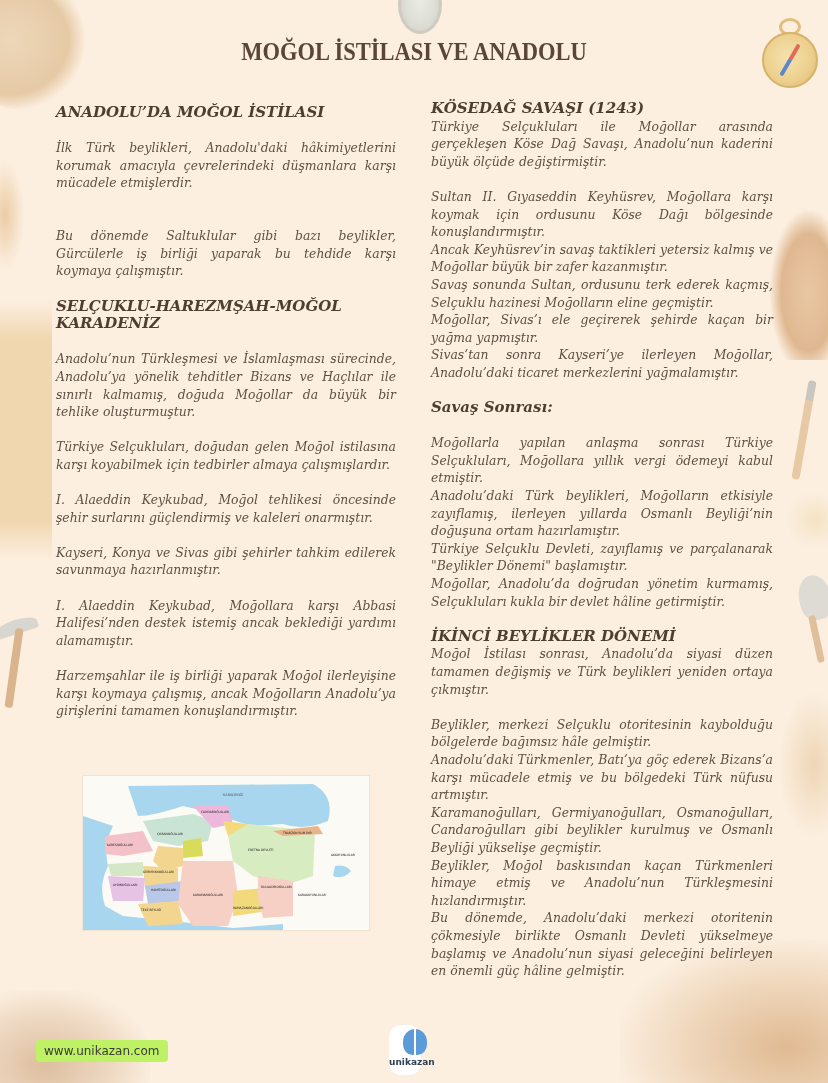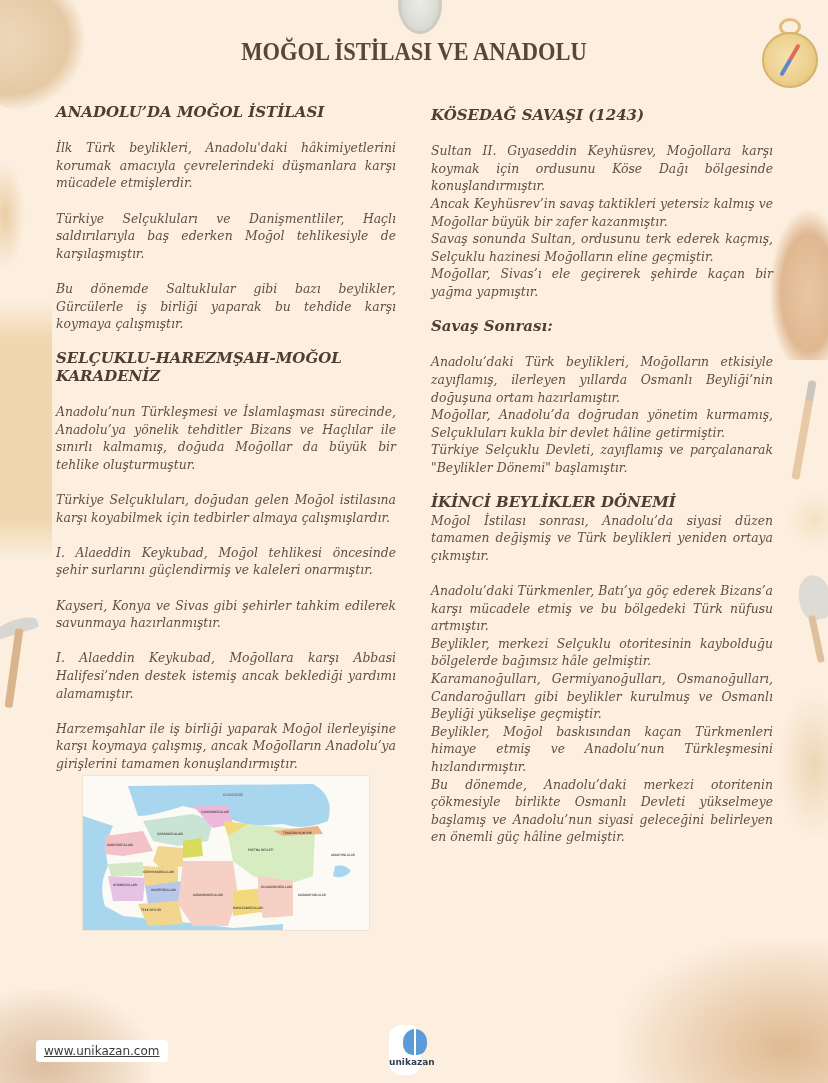--- a/index.html
+++ b/index.html
@@ -114,21 +114,21 @@
   .col {
     position: absolute;
     font-family: "DejaVu Serif", "Liberation Serif", serif;
     font-style: italic;
     font-size: 12.4px;
     line-height: 17.6px;
     color: #5e4f44;
     text-align: justify;
   }
   .col-left { left: 56px; top: 104px; width: 340px; }
-  .col-right { left: 431px; top: 107px; width: 342px; }
+  .col-right { left: 431px; top: 100px; width: 342px; }
   .col h2 {
     font-family: "DejaVu Serif", "Liberation Serif", serif;
     font-style: italic;
     font-weight: bold;
     font-size: 15px;
     line-height: 17.6px;
     color: #4e3e32;
     margin: 0;
   }
   .col p { margin: 0; }
@@ -137,27 +137,26 @@
   .map-frame {
     position: absolute; left: 82px; top: 775px; width: 288px; height: 156px;
     background: #fffdf8;
     border: 1px solid #f2e4d2;
     overflow: hidden;
   }
   .map-frame svg { display:block; }
 
   .url-badge {
     position: absolute; left: 36px; top: 1040px;
-    background: #ffffff;
+    background: #bef264;
     border-radius: 4px;
     padding: 4px 8px 4px 8px;
     font-family: "DejaVu Sans", "Liberation Sans", sans-serif;
     font-size: 12px;
     color: #3d3a38;
-    text-decoration: underline;
   }
 
   .logo {
     position: absolute; left: 389px; top: 1025px; width: 32px; height: 50px;
     background: #ffffff;
     border-radius: 12px;
     text-align: center;
   }
   .logo .head {
     position:absolute; left: 14px; top: 4px; width: 24px; height: 26px;
@@ -199,21 +198,20 @@
 <div class="deco deco-bl"></div>
 <div class="deco deco-br"></div>
 
 <h1 class="title">MOĞOL İSTİLASI VE ANADOLU</h1>
 
 <div class="col col-left">
   <h2>ANADOLU’DA MOĞOL İSTİLASI</h2>
   <div class="gap"></div>
   <p>İlk Türk beylikleri, Anadolu'daki hâkimiyetlerini korumak amacıyla çevrelerindeki düşmanlara karşı mücadele etmişlerdir.</p>
   <div class="gap"></div>
-  <p>Türkiye Selçukluları ve Danişmentliler, Haçlı saldırılarıyla baş ederken Moğol tehlikesiyle de karşılaşmıştır.</p>
   <div class="gap"></div>
   <p>Bu dönemde Saltuklular gibi bazı beylikler, Gürcülerle iş birliği yaparak bu tehdide karşı koymaya çalışmıştır.</p>
   <div class="gap"></div>
   <h2>SELÇUKLU-HAREZMŞAH-MOĞOL KARADENİZ</h2>
   <div class="gap"></div>
   <p>Anadolu’nun Türkleşmesi ve İslamlaşması sürecinde, Anadolu’ya yönelik tehditler Bizans ve Haçlılar ile sınırlı kalmamış, doğuda Moğollar da büyük bir tehlike oluşturmuştur.</p>
   <div class="gap"></div>
   <p>Türkiye Selçukluları, doğudan gelen Moğol istilasına karşı koyabilmek için tedbirler almaya çalışmışlardır.</p>
   <div class="gap"></div>
   <p>I. Alaeddin Keykubad, Moğol tehlikesi öncesinde şehir surlarını güçlendirmiş ve kaleleri onarmıştır.</p>
@@ -265,37 +263,40 @@
     <text x="110" y="120" font-size="3" fill="#222" font-family="DejaVu Sans, sans-serif">KARAMANOĞULLARI</text>
     <text x="150" y="133" font-size="3" fill="#222" font-family="DejaVu Sans, sans-serif">RAMAZANOĞULLARI</text>
     <text x="178" y="112" font-size="3" fill="#222" font-family="DejaVu Sans, sans-serif">DULKADİROĞULLARI</text>
     <text x="248" y="80" font-size="3" fill="#222" font-family="DejaVu Sans, sans-serif">AKKOYUNLULAR</text>
     <text x="215" y="120" font-size="3" fill="#222" font-family="DejaVu Sans, sans-serif">KARAKOYUNLULAR</text>
   </svg>
 </div>
 
 <div class="col col-right">
   <h2>KÖSEDAĞ SAVAŞI (1243)</h2>
+  <p>Türkiye Selçukluları ile Moğollar arasında gerçekleşen Köse Dağ Savaşı, Anadolu’nun kaderini büyük ölçüde değiştirmiştir.</p>
   <div class="gap"></div>
   <p>Sultan II. Gıyaseddin Keyhüsrev, Moğollara karşı koymak için ordusunu Köse Dağı bölgesinde konuşlandırmıştır.</p>
   <p>Ancak Keyhüsrev’in savaş taktikleri yetersiz kalmış ve Moğollar büyük bir zafer kazanmıştır.</p>
   <p>Savaş sonunda Sultan, ordusunu terk ederek kaçmış, Selçuklu hazinesi Moğolların eline geçmiştir.</p>
   <p>Moğollar, Sivas’ı ele geçirerek şehirde kaçan bir yağma yapmıştır.</p>
+  <p>Sivas’tan sonra Kayseri’ye ilerleyen Moğollar, Anadolu’daki ticaret merkezlerini yağmalamıştır.</p>
   <div class="gap"></div>
   <h2>Savaş Sonrası:</h2>
   <div class="gap"></div>
+  <p>Moğollarla yapılan anlaşma sonrası Türkiye Selçukluları, Moğollara yıllık vergi ödemeyi kabul etmiştir.</p>
   <p>Anadolu’daki Türk beylikleri, Moğolların etkisiyle zayıflamış, ilerleyen yıllarda Osmanlı Beyliği’nin doğuşuna ortam hazırlamıştır.</p>
+  <p>Türkiye Selçuklu Devleti, zayıflamış ve parçalanarak "Beylikler Dönemi" başlamıştır.</p>
   <p>Moğollar, Anadolu’da doğrudan yönetim kurmamış, Selçukluları kukla bir devlet hâline getirmiştir.</p>
-  <p>Türkiye Selçuklu Devleti, zayıflamış ve parçalanarak "Beylikler Dönemi" başlamıştır.</p>
   <div class="gap"></div>
   <h2>İKİNCİ BEYLİKLER DÖNEMİ</h2>
   <p>Moğol İstilası sonrası, Anadolu’da siyasi düzen tamamen değişmiş ve Türk beylikleri yeniden ortaya çıkmıştır.</p>
   <div class="gap"></div>
+  <p>Beylikler, merkezi Selçuklu otoritesinin kaybolduğu bölgelerde bağımsız hâle gelmiştir.</p>
   <p>Anadolu’daki Türkmenler, Batı’ya göç ederek Bizans’a karşı mücadele etmiş ve bu bölgedeki Türk nüfusu artmıştır.</p>
-  <p>Beylikler, merkezi Selçuklu otoritesinin kaybolduğu bölgelerde bağımsız hâle gelmiştir.</p>
   <p>Karamanoğulları, Germiyanoğulları, Osmanoğulları, Candaroğulları gibi beylikler kurulmuş ve Osmanlı Beyliği yükselişe geçmiştir.</p>
   <p>Beylikler, Moğol baskısından kaçan Türkmenleri himaye etmiş ve Anadolu’nun Türkleşmesini hızlandırmıştır.</p>
   <p>Bu dönemde, Anadolu’daki merkezi otoritenin çökmesiyle birlikte Osmanlı Devleti yükselmeye başlamış ve Anadolu’nun siyasi geleceğini belirleyen en önemli güç hâline gelmiştir.</p>
 </div>
 
 <div class="url-badge">www.unikazan.com</div>
 <div class="logo">
   <div class="head"></div>
   <div class="name">unikazan</div>
 </div>

